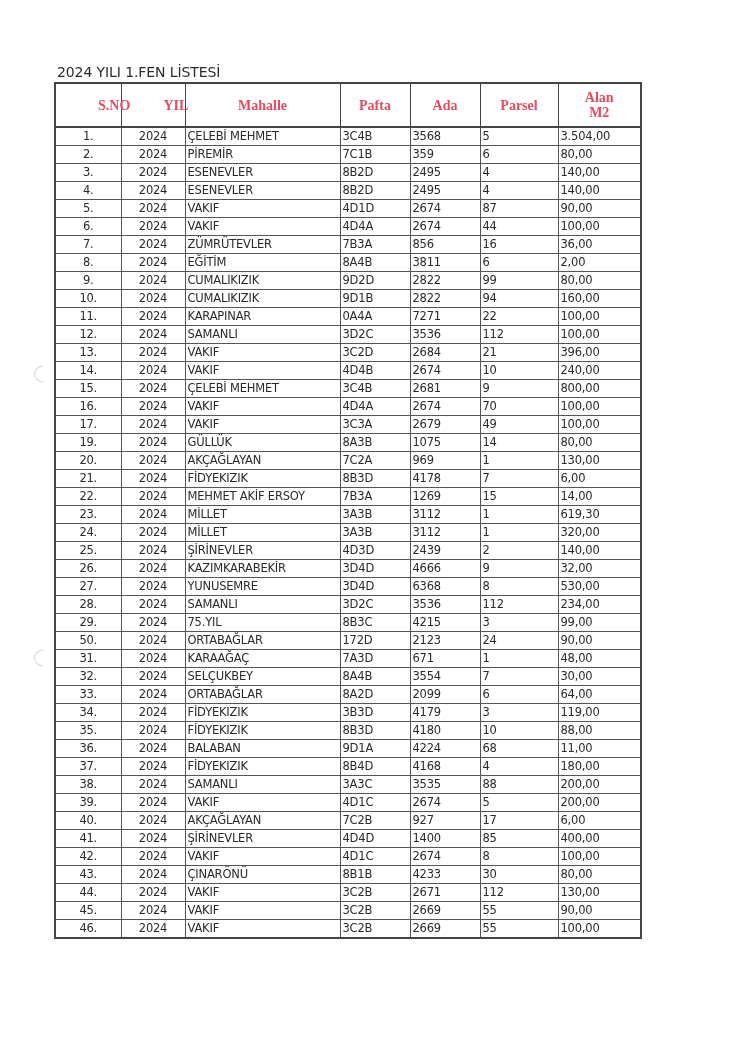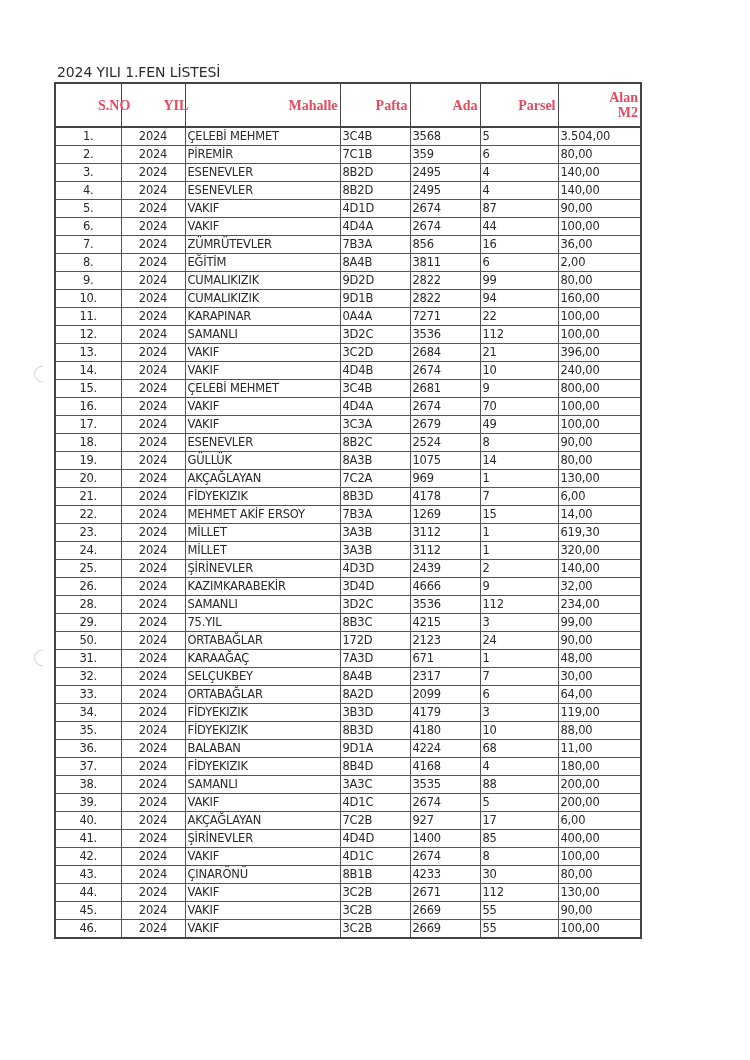--- a/index.html
+++ b/index.html
@@ -56,21 +56,21 @@
       border-bottom: 2px solid #444;
       font-family: "Liberation Serif", "DejaVu Serif", serif;
       font-weight: bold;
       font-size: 14px;
       color: #e64a5f;
       padding: 0 2px;
       line-height: 15px;
       vertical-align: middle;
     }
     table.fen-table th.center { text-align: center; padding-left: 42px; }
-    table.fen-table th.left { text-align: right; }
+    table.fen-table th.left { text-align: center; }
     table.fen-table td {
       height: 17px;
       border: 1px solid #555;
       font-size: 11.5px;
       font-family: "DejaVu Sans", sans-serif;
       padding: 0 2px;
       line-height: 17px;
       white-space: nowrap;
       overflow: hidden;
       color: #2a2a2a;
@@ -259,29 +259,20 @@
       <tr>
         <td class="center">17.</td>
         <td class="center">2024</td>
         <td class="left">VAKIF</td>
         <td class="left">3C3A</td>
         <td class="left">2679</td>
         <td class="left">49</td>
         <td class="left">100,00</td>
       </tr>
       <tr>
-        <td class="center">18.</td>
-        <td class="center">2024</td>
-        <td class="left">ESENEVLER</td>
-        <td class="left">8B2C</td>
-        <td class="left">2524</td>
-        <td class="left">8</td>
-        <td class="left">90,00</td>
-      </tr>
-      <tr>
         <td class="center">19.</td>
         <td class="center">2024</td>
         <td class="left">GÜLLÜK</td>
         <td class="left">8A3B</td>
         <td class="left">1075</td>
         <td class="left">14</td>
         <td class="left">80,00</td>
       </tr>
       <tr>
         <td class="center">20.</td>
@@ -340,20 +331,29 @@
       <tr>
         <td class="center">26.</td>
         <td class="center">2024</td>
         <td class="left">KAZIMKARABEKİR</td>
         <td class="left">3D4D</td>
         <td class="left">4666</td>
         <td class="left">9</td>
         <td class="left">32,00</td>
       </tr>
       <tr>
+        <td class="center">27.</td>
+        <td class="center">2024</td>
+        <td class="left">YUNUSEMRE</td>
+        <td class="left">3D4D</td>
+        <td class="left">6368</td>
+        <td class="left">8</td>
+        <td class="left">530,00</td>
+      </tr>
+      <tr>
         <td class="center">28.</td>
         <td class="center">2024</td>
         <td class="left">SAMANLI</td>
         <td class="left">3D2C</td>
         <td class="left">3536</td>
         <td class="left">112</td>
         <td class="left">234,00</td>
       </tr>
       <tr>
         <td class="center">29.</td>
@@ -380,21 +380,21 @@
         <td class="left">7A3D</td>
         <td class="left">671</td>
         <td class="left">1</td>
         <td class="left">48,00</td>
       </tr>
       <tr>
         <td class="center">32.</td>
         <td class="center">2024</td>
         <td class="left">SELÇUKBEY</td>
         <td class="left">8A4B</td>
-        <td class="left">2317</td>
+        <td class="left">3554</td>
         <td class="left">7</td>
         <td class="left">30,00</td>
       </tr>
       <tr>
         <td class="center">33.</td>
         <td class="center">2024</td>
         <td class="left">ORTABAĞLAR</td>
         <td class="left">8A2D</td>
         <td class="left">2099</td>
         <td class="left">6</td>

